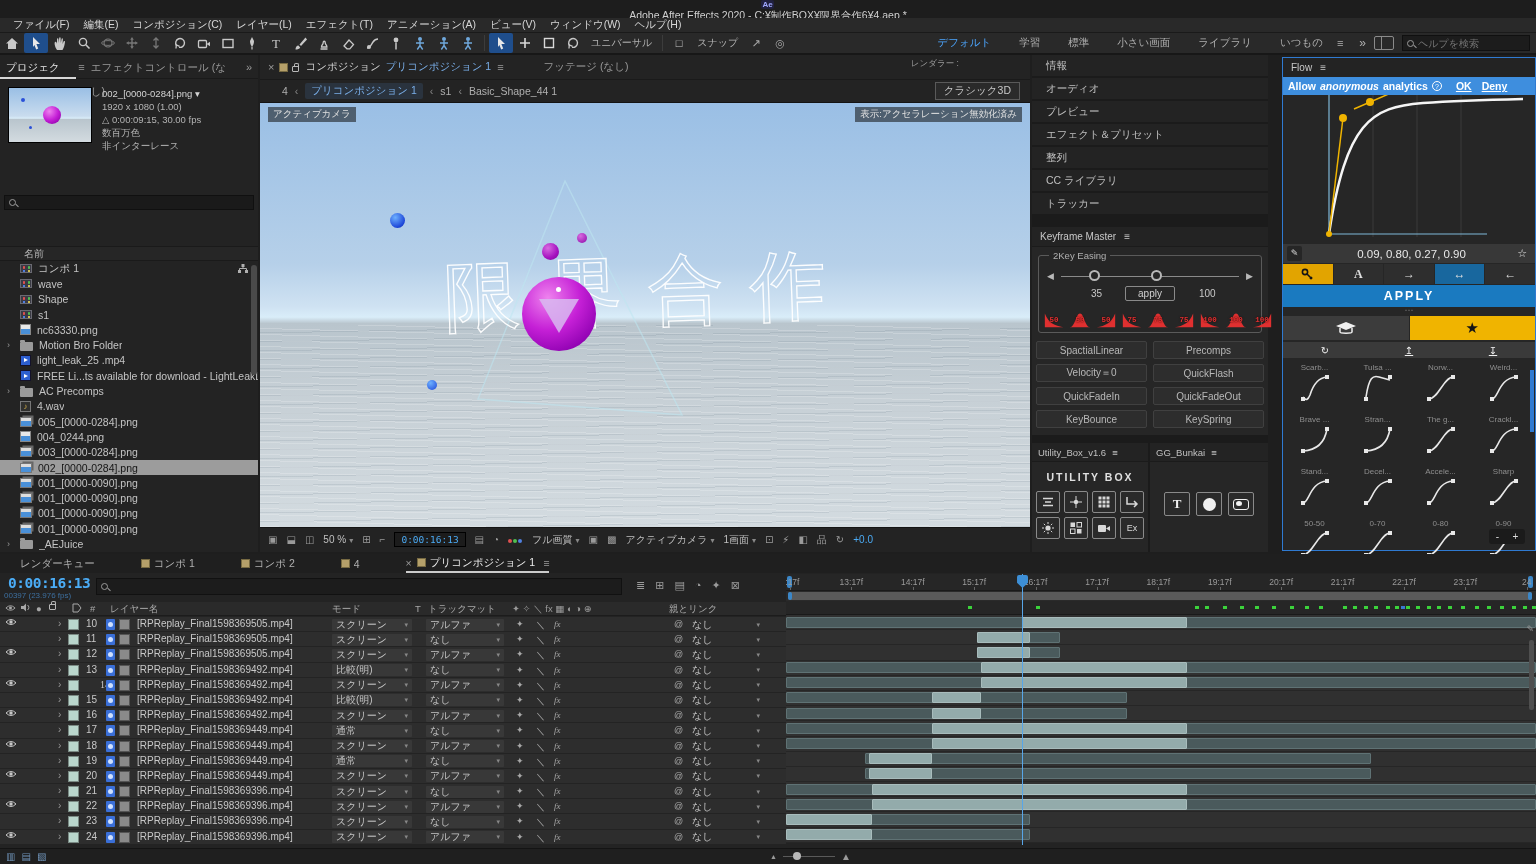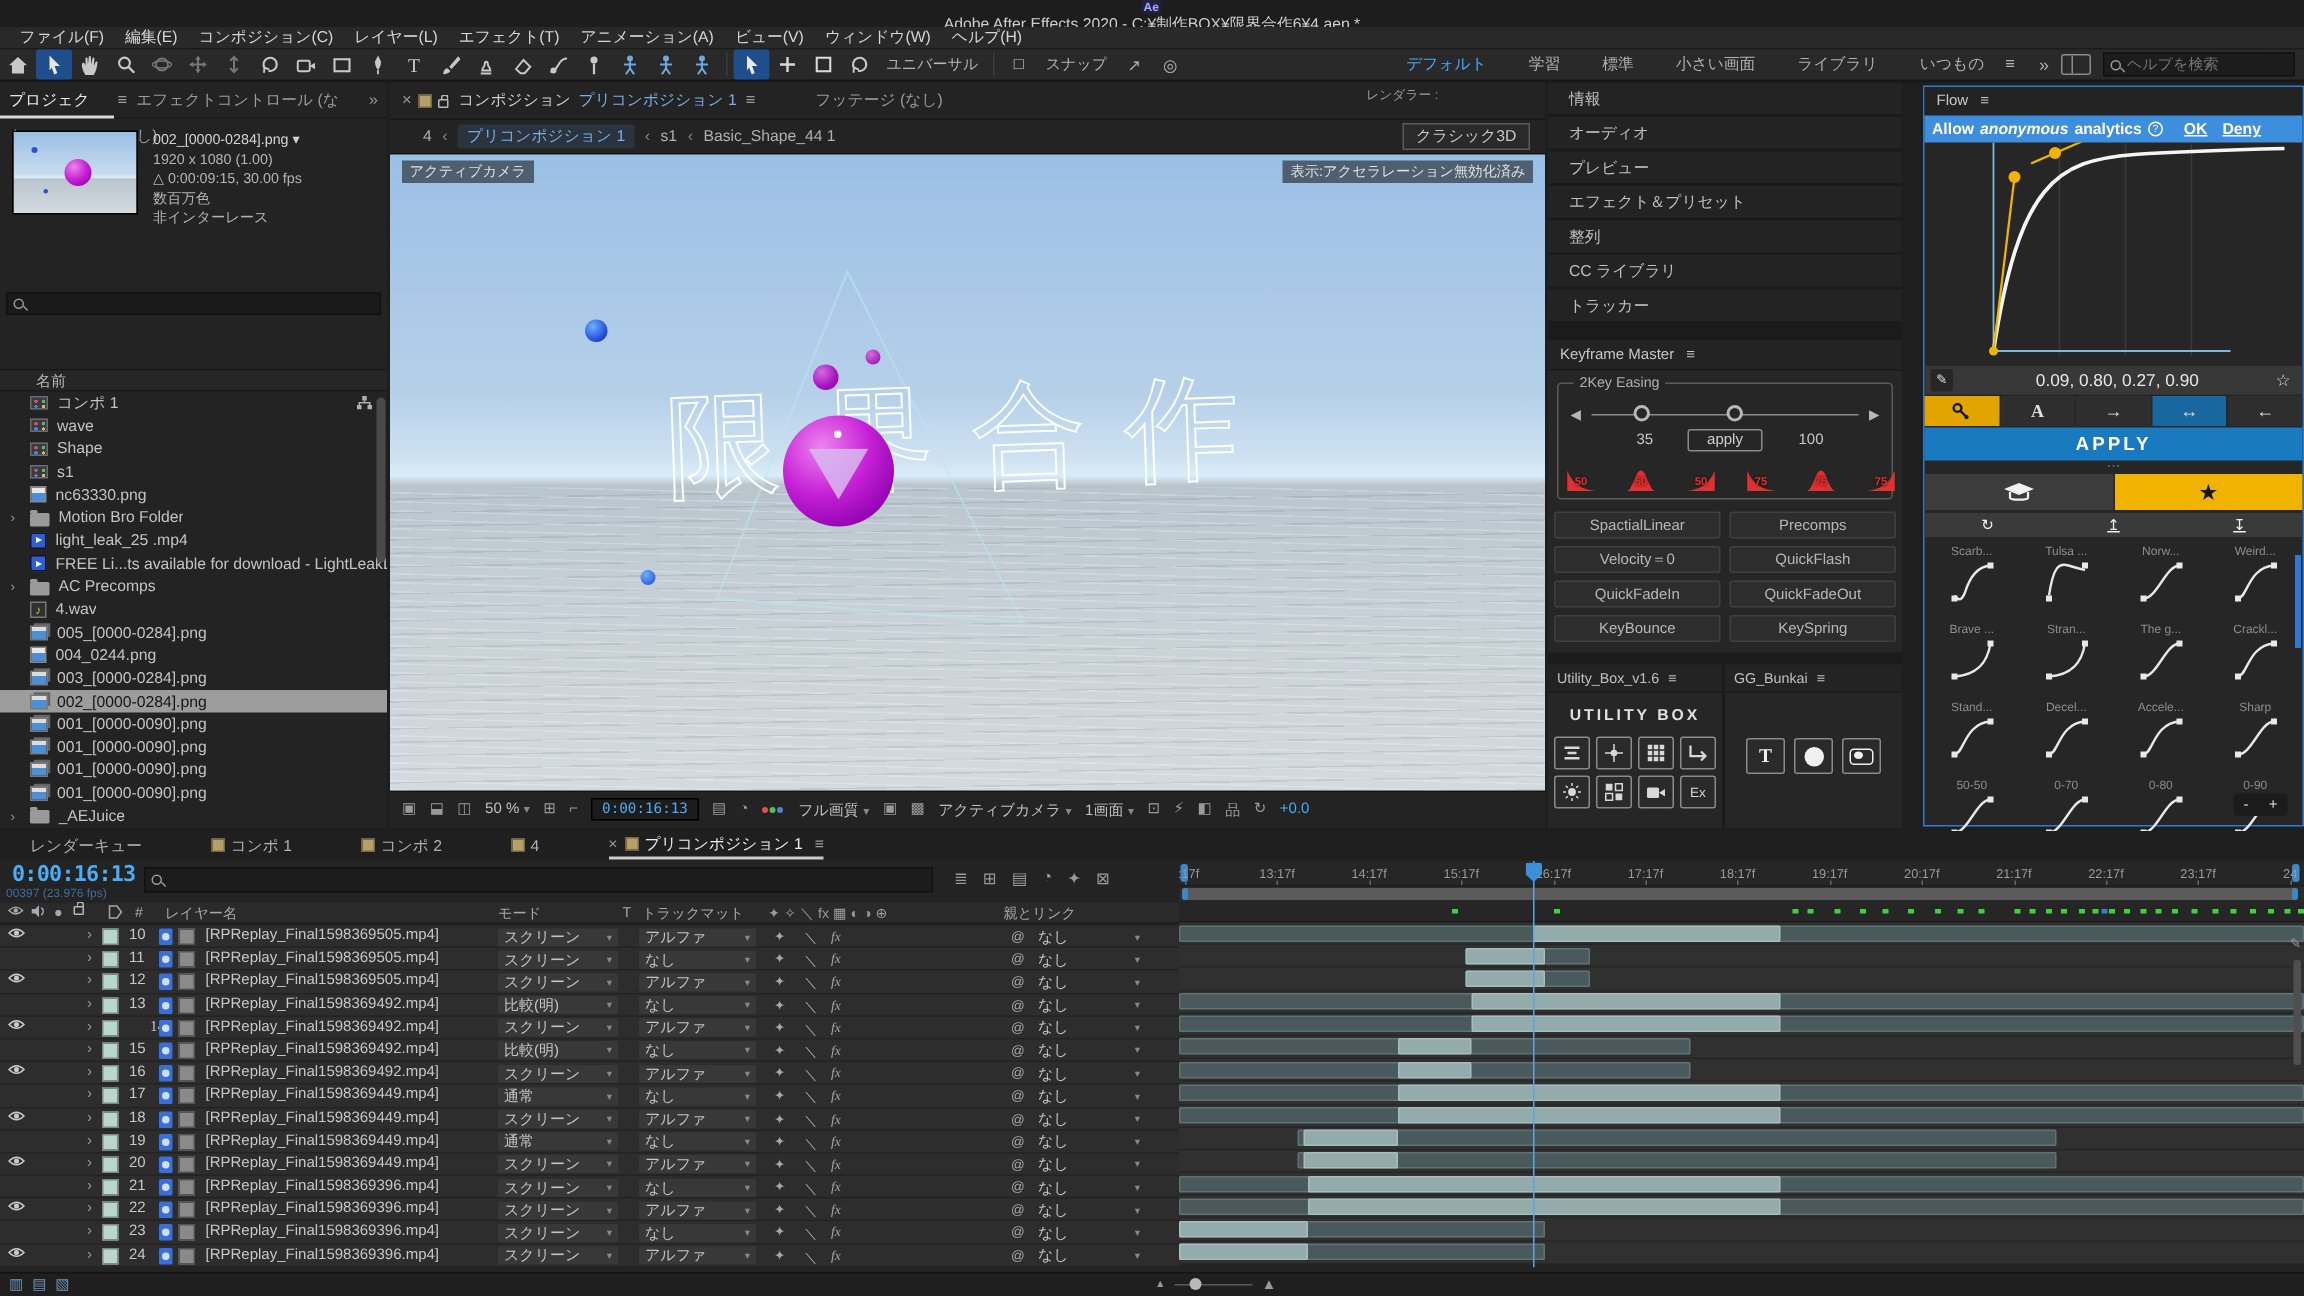--- a/index.html
+++ b/index.html
@@ -124,21 +124,21 @@
   #kfm { position:absolute; left:0; top:172px; width:236px; height:208px; background:#262626; }
   #kfm-header { height:20px; display:flex; align-items:center; padding-left:8px; font-size:10px; color:#c8c8c8; background:#232323; border-bottom:1px solid #1b1b1b; gap:8px; }
   #kfm-group { position:absolute; left:6px; top:28px; width:224px; height:78px; border:1px solid #5a5a5a; border-radius:3px; }
   #kfm-legend { position:absolute; left:10px; top:-6px; background:#262626; padding:0 4px; font-size:9.5px; color:#b0b0b0; }
   #kfm-slider { position:absolute; left:8px; top:14px; width:206px; height:14px; }
   #kfm-slider .track { position:absolute; left:14px; right:14px; top:6px; height:1px; background:#8a8a8a; }
   #kfm-slider .arrow { position:absolute; top:1px; color:#b8b8b8; font-size:9px; }
   #kfm-slider .handle { position:absolute; top:0; width:11px; height:11px; border:2px solid #b8b8b8; border-radius:50%; background:#262626; }
   #kfm-vals { position:absolute; left:0; top:32px; width:224px; height:16px; font-size:10px; color:#c8c8c8; }
   #kfm-apply { position:absolute; left:86px; top:-2px; width:50px; text-align:center; border:1px solid #8a8a8a; border-radius:2px; padding:1px 0; color:#d0d0d0; }
-  #kfm-presets { position:absolute; left:4px; top:52px; width:216px; height:24px; display:flex; gap:18px; }
+  #kfm-presets { position:absolute; left:4px; top:52px; width:216px; height:24px; display:flex; gap:4px;font-family:Liberation Mono, monospace; }
   .rp { position:relative; width:22px; height:24px; }
   .rp .num { position:absolute; width:100%; text-align:center; top:8px; font-size:7.5px; font-weight:bold; color:#e03030; text-shadow:0 0 2px #200; }
   #kfm-buttons { position:absolute; left:4px; top:114px; width:228px; display:grid; grid-template-columns:111px 111px; gap:5px 6px; }
   .kfm-btn { height:18px; background:#2d2d2d; border:1px solid #404040; border-radius:2px; color:#b8b8b8; font-size:10px; display:flex; align-items:center; justify-content:center; }
   #utility { position:absolute; left:0; top:388px; width:116px; height:109px; background:#262626; }
   #gg { position:absolute; left:118px; top:388px; width:118px; height:109px; background:#262626; }
   .plugin-header { height:19px; display:flex; align-items:center; gap:6px; padding-left:6px; font-size:9.5px; color:#c0c0c0; background:#232323; border-bottom:1px solid #1b1b1b; }
   #ub-heading { text-align:center; margin-top:9px; font-size:10.5px; letter-spacing:2px; color:#e0e0e0; font-weight:bold; }
   #ub-grid { display:grid; grid-template-columns:repeat(4,24px); gap:4px; justify-content:center; margin-top:8px; }
   .ub-btn { width:24px; height:22px; border:1px solid #8a8a8a; border-radius:2px; background:#2a2a2a; color:#d8d8d8; display:flex; align-items:center; justify-content:center; font-size:11px; }

